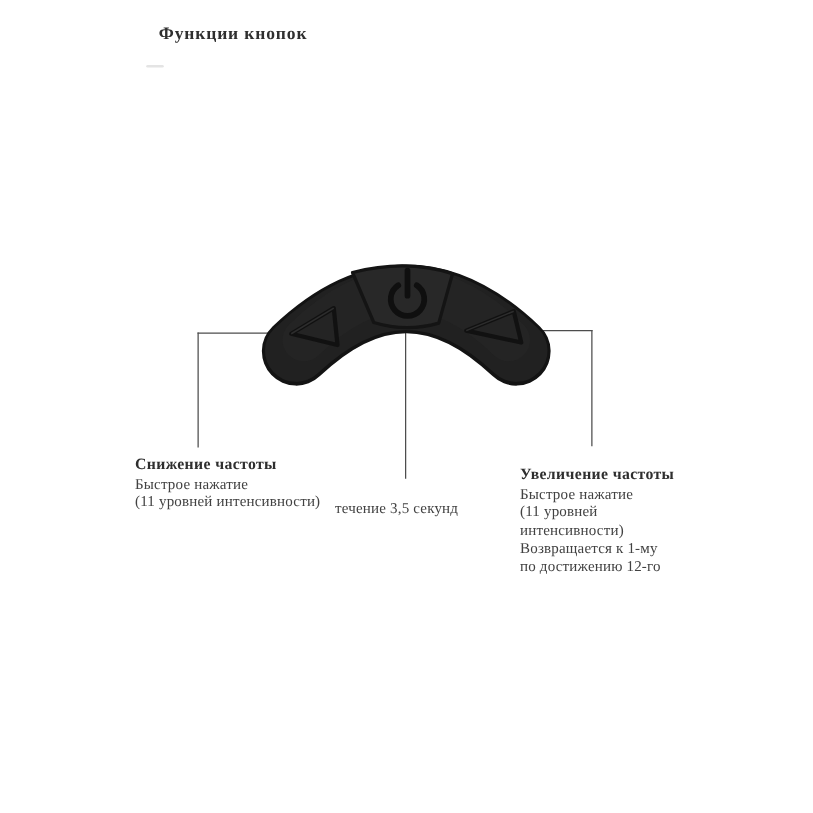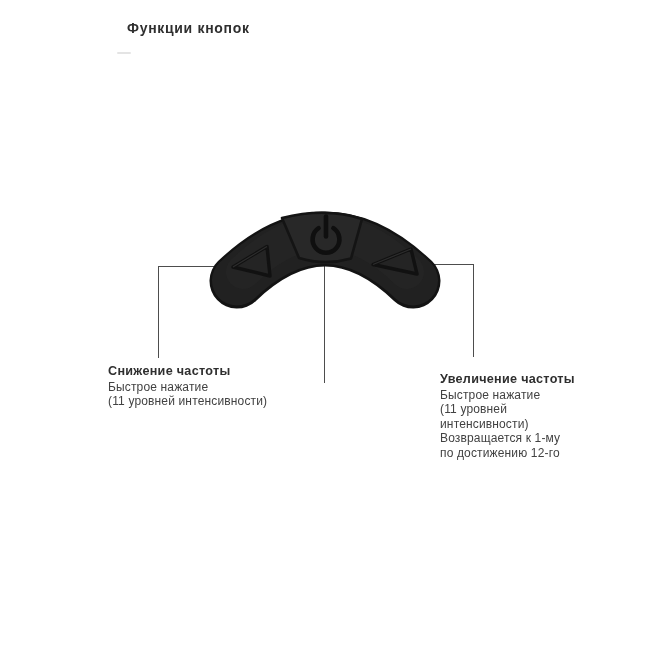--- a/index.html
+++ b/index.html
@@ -1,21 +1,21 @@
 <!DOCTYPE html>
 <html><head>
 <meta charset="utf-8">
 <style>
   html, body { margin: 0; padding: 0; background: #ffffff; }
   .stage {
     position: relative;
     width: 650px;
     height: 650px;
     background: var(--bg, #ffffff);
-    font-family: Liberation Sans, sans-serif;
+    font-family: Liberation Serif, serif;
     overflow: hidden;
   }
   .page-title {
     position: absolute;
     left: 127px;
     top: 20px;
     font-size: 14px;
     font-weight: 700;
     letter-spacing: 0.7px;
     color: var(--heading, #333333);
@@ -49,21 +49,21 @@
   }
   .callout .heading {
     font-weight: 700;
     font-size: 12.6px;
     color: var(--heading, #2d2d2d);
     letter-spacing: 0.3px;
     margin-bottom: 1px;
   }
   .callout-decrease { left: 108px; top: 364px; }
   .callout-power    { left: 268px; top: 399px; }
-  .callout-increase { left: 416px; top: 372px; margin-left: 24px; }
+  .callout-increase { left: 416px; top: 372px; }
 </style>
 </head>
 <body>
 
 <div class="stage" style="--bg: #ffffff; --heading: #2f2f2f; --text: #424242; --line: #4d4d4d;">
 
   <div class="page-title">Функции кнопок</div>
   <div class="smudge"></div>
 
   <div class="callout-line" style="left:158px; top:266px; width:86px; height:1px;"></div>
@@ -98,20 +98,21 @@
     </g>
   </svg>
 
   <div class="callout callout-decrease">
     <div class="heading">Снижение частоты</div>
     <div>Быстрое нажатие</div>
     <div>(11 уровней интенсивности)</div>
   </div>
 
   <div class="callout callout-power">
+    <div>течение 3,5 секунд</div>
   </div>
 
   <div class="callout callout-increase">
     <div class="heading">Увеличение частоты</div>
     <div>Быстрое нажатие</div>
     <div>(11 уровней</div>
     <div>интенсивности)</div>
     <div>Возвращается к 1-му</div>
     <div>по достижению 12-го</div>
   </div>

